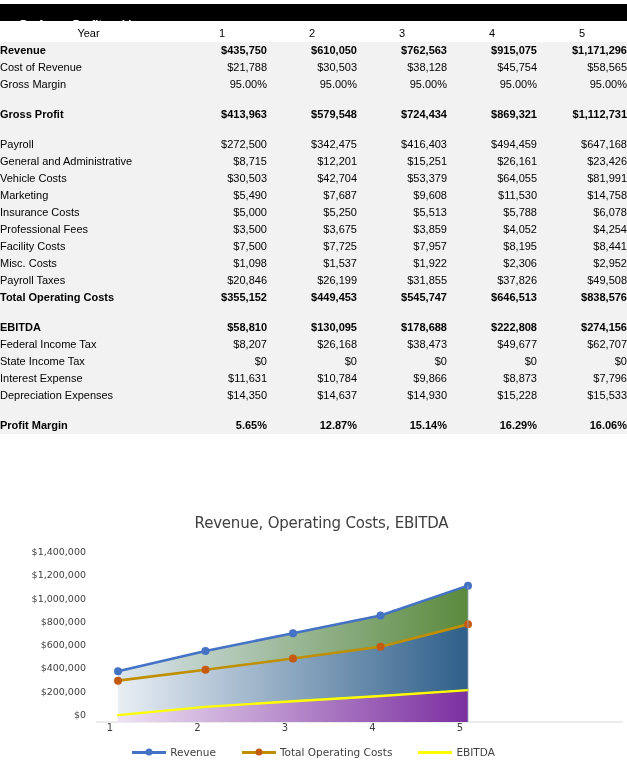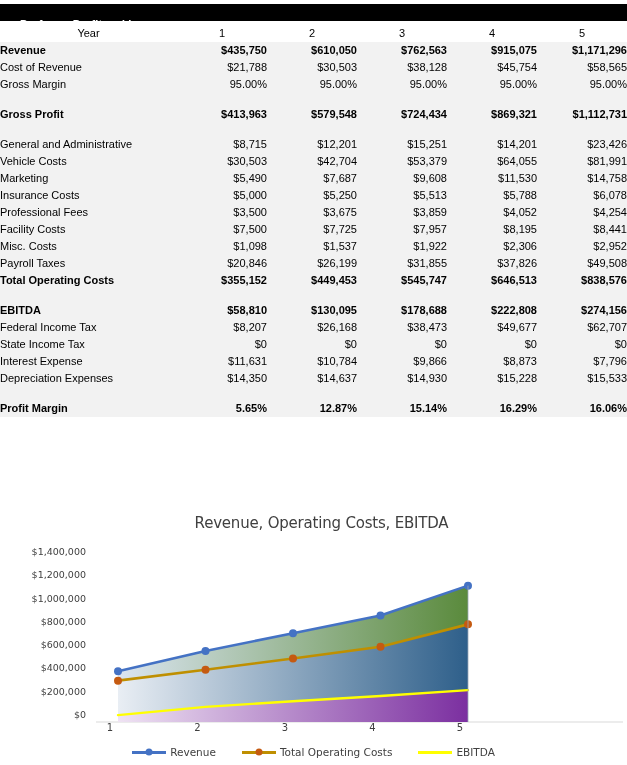--- a/index.html
+++ b/index.html
@@ -172,25 +172,33 @@
           </tr>
           <tr class="spacer">
             <td class="lbl">&nbsp;</td>
             <td class="num">&nbsp;</td>
             <td class="num">&nbsp;</td>
             <td class="num">&nbsp;</td>
             <td class="num">&nbsp;</td>
             <td class="num">&nbsp;</td>
           </tr>
           <tr class="">
+            <td class="lbl">Payroll</td>
+            <td class="num">$272,500</td>
+            <td class="num">$342,475</td>
+            <td class="num">$416,403</td>
+            <td class="num">$494,459</td>
+            <td class="num">$647,168</td>
+          </tr>
+          <tr class="">
             <td class="lbl">General and Administrative</td>
             <td class="num">$8,715</td>
             <td class="num">$12,201</td>
             <td class="num">$15,251</td>
-            <td class="num">$14,201</td>
+            <td class="num">$26,161</td>
             <td class="num">$23,426</td>
           </tr>
           <tr class="">
             <td class="lbl">Vehicle Costs</td>
             <td class="num">$30,503</td>
             <td class="num">$42,704</td>
             <td class="num">$53,379</td>
             <td class="num">$64,055</td>
             <td class="num">$81,991</td>
           </tr>

